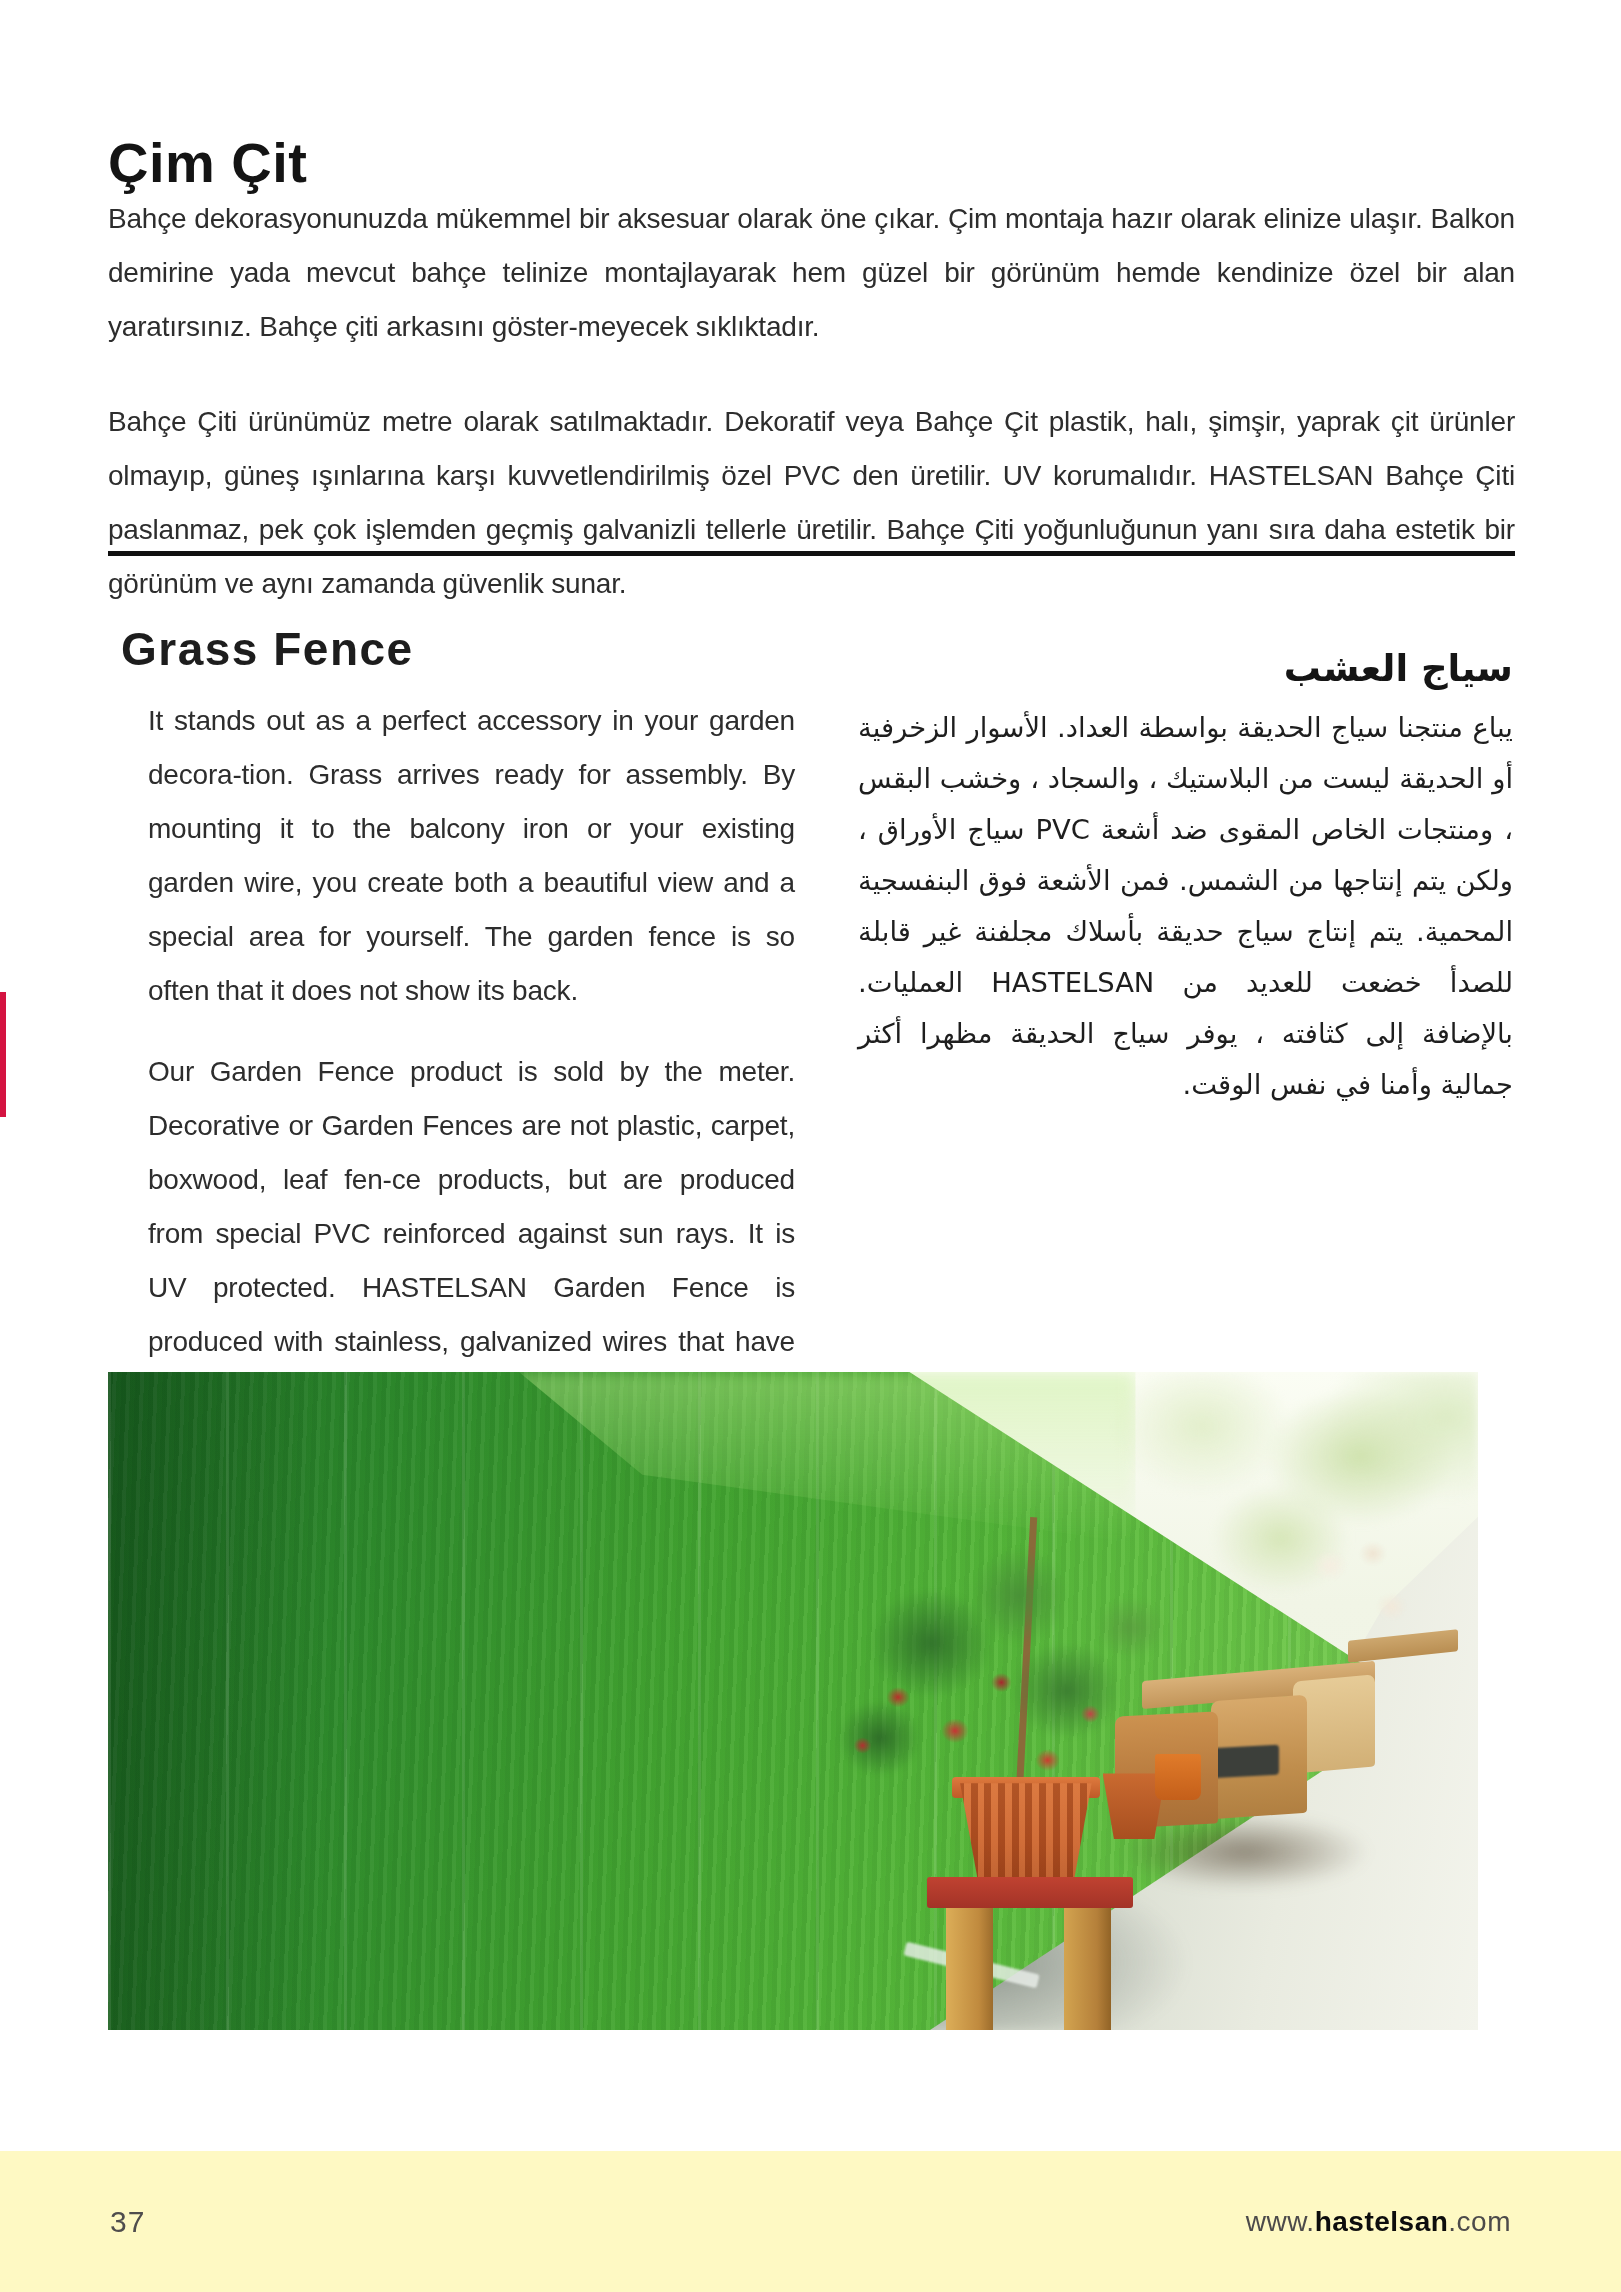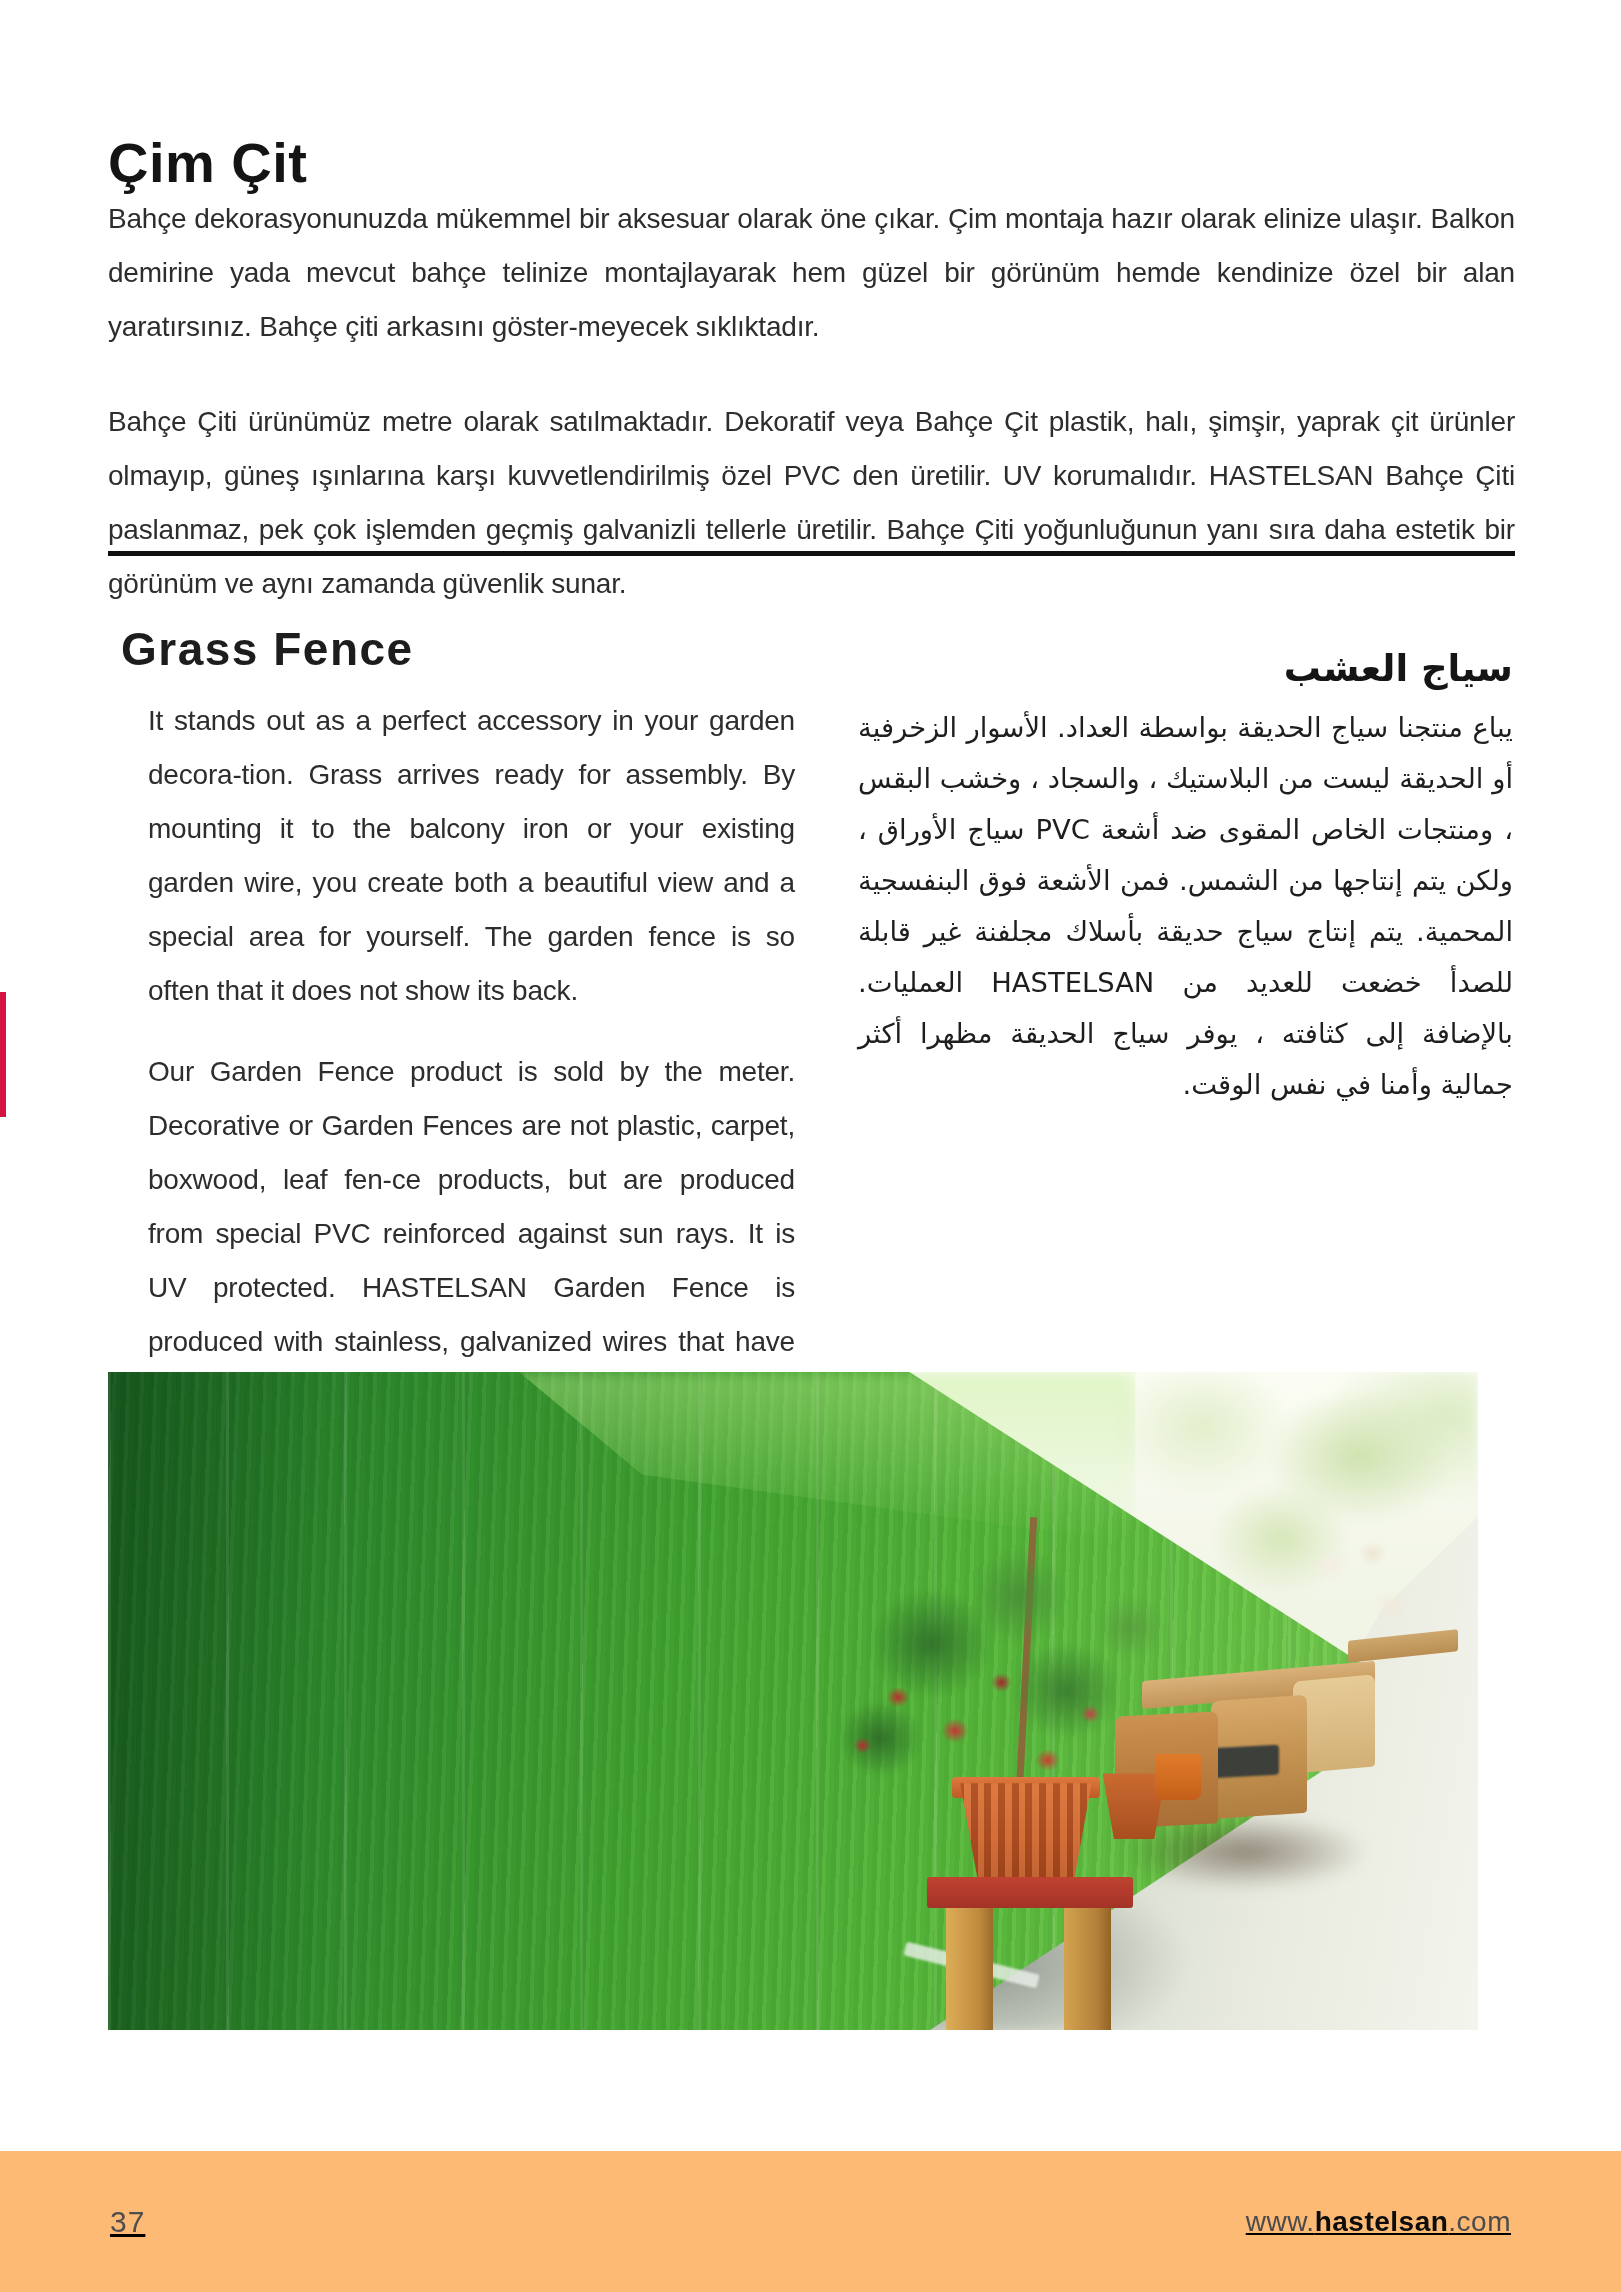--- a/index.html
+++ b/index.html
@@ -234,17 +234,17 @@
   <div class="ph-pot-small"></div>
   <div class="ph-pot-orange"></div>
   <div class="ph-pot-rim"></div>
   <div class="ph-pot"></div>
   <div class="ph-curb"></div>
   <div class="ph-stool-leg-l"></div>
   <div class="ph-stool-leg-r"></div>
   <div class="ph-stool-top"></div>
 </div>
 
-<div class="footer" style="background: #fdba74; text-decoration: underline;">
+<div class="footer" style="background: #fef9c3;">
   <span class="page-number">37</span>
   <span class="website"><span class="thin">www.</span><span class="bold">hastelsan</span><span class="thin">.com</span></span>
 </div>
 
 
 </body></html>

